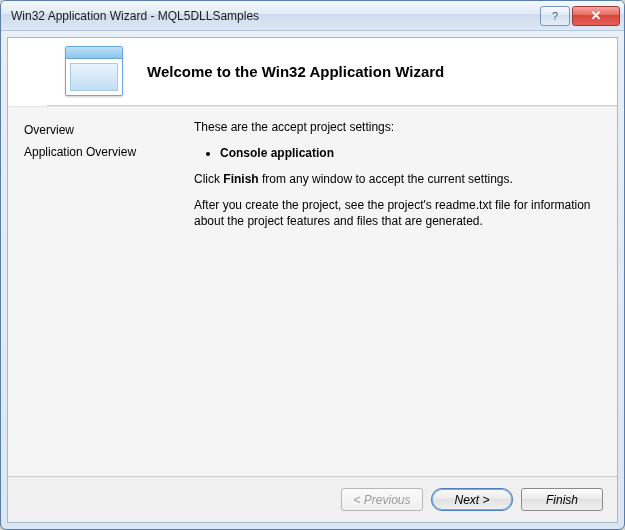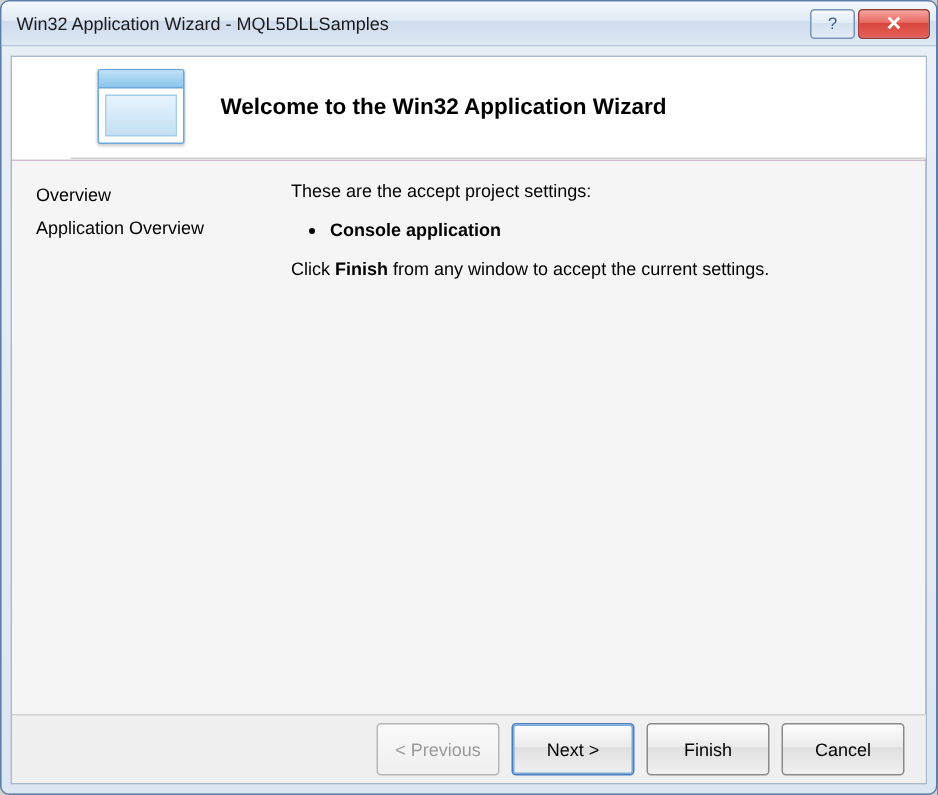--- a/index.html
+++ b/index.html
@@ -146,40 +146,42 @@
       border-top: 1px solid #cfcfcf;
       background: #f0f0f0;
       display: flex;
       align-items: center;
       justify-content: flex-end;
       padding: 0 14px;
       gap: 8px;
     }
     .btn {
       min-width: 82px;
-      height: 35px;
+      height: 23px;
       border: 1px solid #8a8a8a;
       border-radius: 3px;
       background: linear-gradient(to bottom, #fdfdfd 0%, #ebebeb 45%, #e0e0e0 46%, #f0f0f0 100%);
       font-size: 12px;
       color: #000;
       display: flex;
       align-items: center;
       justify-content: center;
       cursor: pointer;
+      font-style: italic;
     }
     .btn.disabled {
       color: #9a9a9a;
       border-color: #b6b6b6;
       background: linear-gradient(to bottom, #fafafa, #efefef);
       cursor: default;
     }
     .btn.default {
       border-color: #4a80c0;
       box-shadow: 0 0 0 1px #7aa9dc inset;
+      border-radius: 11px;
     }
   </style>
 </head>
 <body>
 
 <div class="window">
 
   <div class="titlebar">
     <div class="title-text">Win32 Application Wizard - MQL5DLLSamples</div>
     <div class="titlebar-buttons">
@@ -214,32 +216,30 @@
       </div>
 
       <div class="content">
         <p>These are the accept project settings:</p>
         <ul>
           <li>Console application</li>
         </ul>
         <p>
           <span>Click </span><span class="bold">Finish</span><span> from any window to accept the current settings.</span>
         </p>
+        <p>After you create the project, see the project's readme.txt file for information about the project features and files that are generated.</p>
       </div>
     </div>
 
     <div class="footer">
       <div class="btn disabled">
         <span>&lt; Previous</span>
       </div>
       <div class="btn default">
         <span>Next &gt;</span>
       </div>
       <div class="btn">
         <span>Finish</span>
       </div>
-      <div class="btn">
-        <span>Cancel</span>
-      </div>
     </div>
 
   </div>
 </div>
 
 </body></html>

